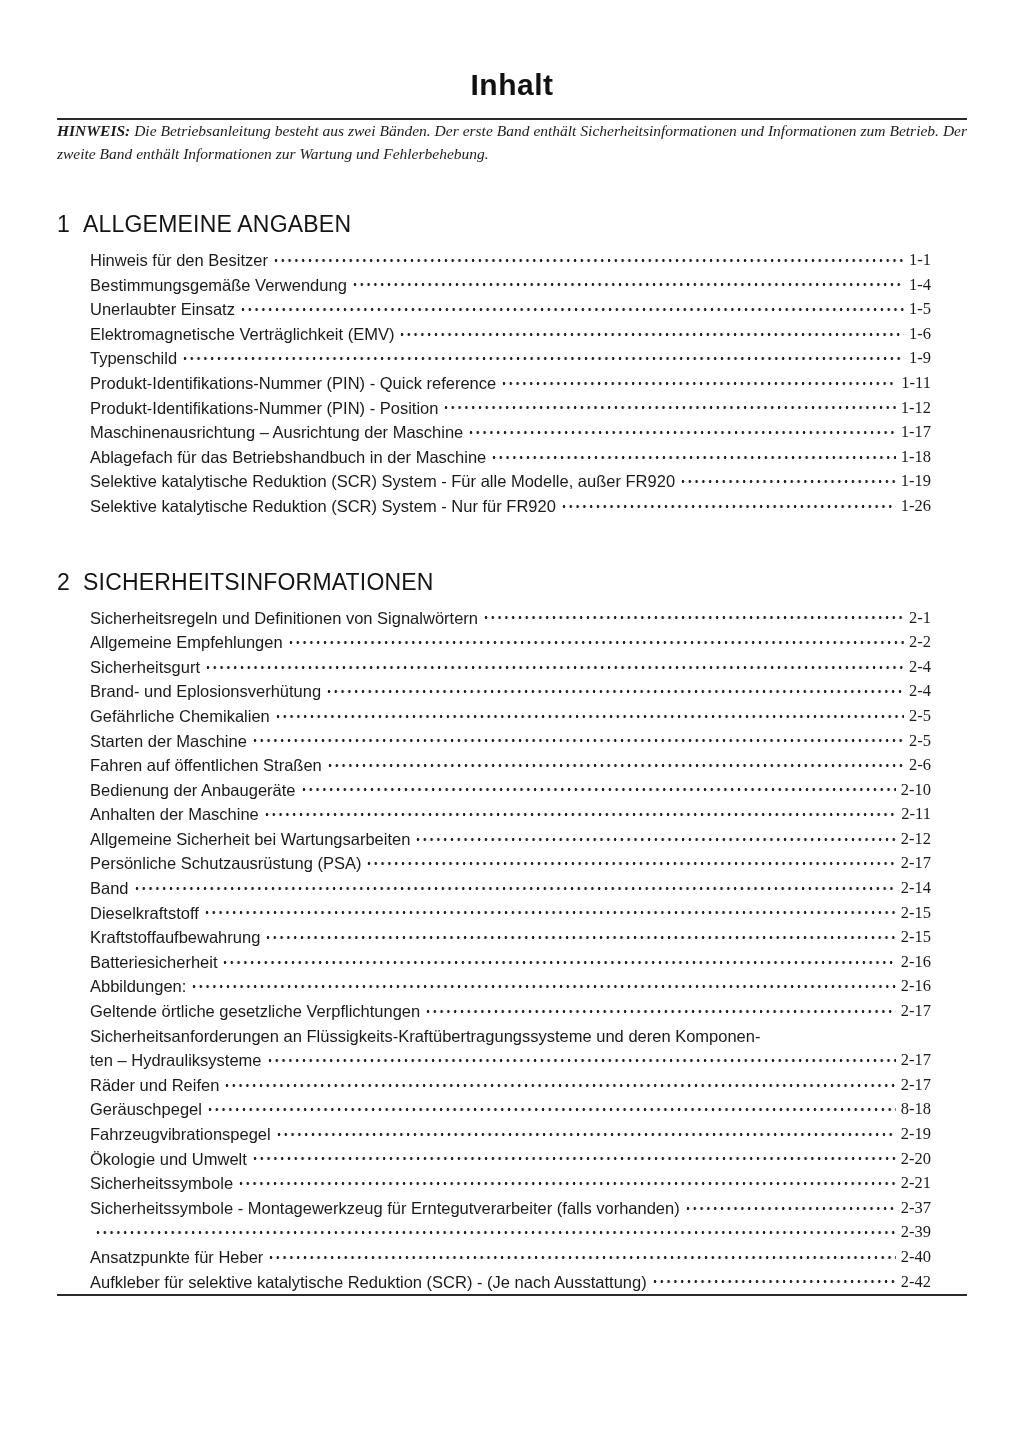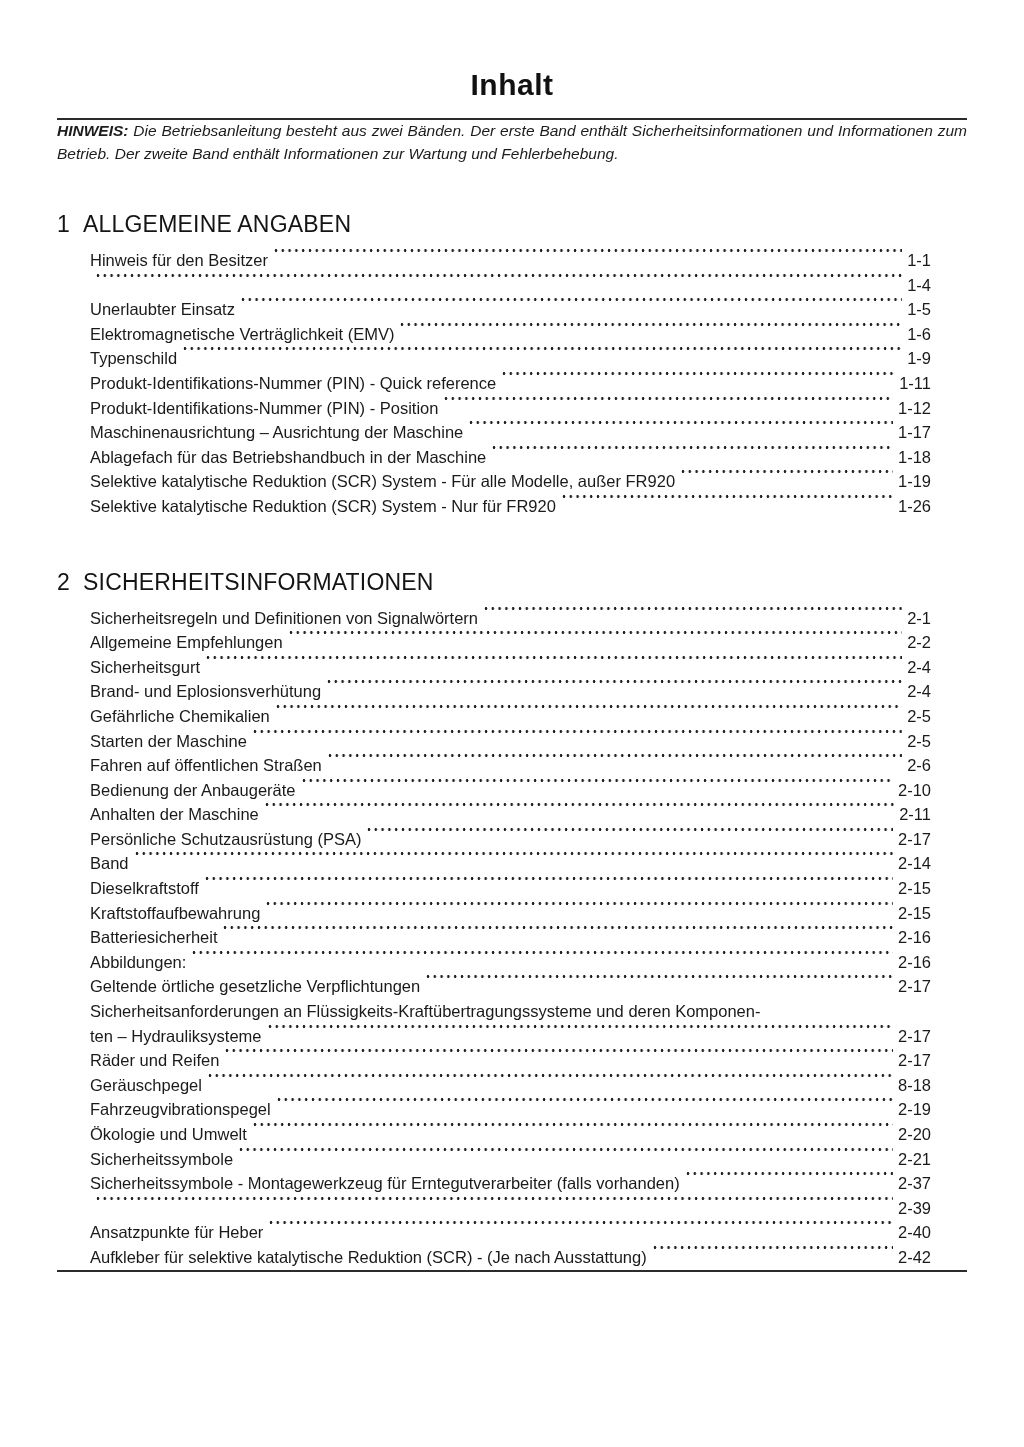--- a/index.html
+++ b/index.html
@@ -34,55 +34,56 @@
   }
   .top-rule { margin-bottom: 36px; }
   .bottom-rule { margin-top: 30px; }
   .note {
     margin: 0;
     font-style: italic;
     font-size: 15.5px;
     line-height: 22.5px;
     text-align: justify;
     color: #1c1c1c;
+    font-family: Liberation Serif, serif;
   }
   .note-label { font-weight: bold; }
   .toc-section { margin-top: 46px; }
   .toc-section + .toc-section { margin-top: 50px; }
   .section-heading {
     display: flex;
     gap: 13px;
     margin: 0 0 10px 0;
     font-size: 23px;
     font-weight: 400;
     color: #141414;
     letter-spacing: 0.2px;
   }
   .toc-list {
     padding-left: 33px;
     padding-right: 36px;
     font-size: 16.5px;
   }
   .toc-row {
     display: flex;
-    align-items: flex-start;
+    align-items: center;
     line-height: 24.6px;
   }
   .toc-label { white-space: pre-wrap; }
   .toc-leader {
     flex: 1 1 auto;
     min-width: 14px;
     height: 5px;
     margin: 0 5px 0 6px;
     background-image: radial-gradient(circle at 2px 2.5px, #1f1f1f 1.1px, transparent 1.6px);
     background-size: 6.8px 5px;
     background-repeat: repeat-x;
     background-position: left bottom;
   }
-  .toc-page { white-space: nowrap; }
+  .toc-page { white-space: nowrap; font-family: Liberation Serif, serif; }
 </style>
 </head>
 <body>
 
 <div class="page">
   <h1 class="title">Inhalt</h1>
   <hr class="rule top-rule">
   <p class="note">
     <span class="note-label">HINWEIS:</span>
     <span>Die Betriebsanleitung besteht aus zwei Bänden. Der erste Band enthält Sicherheitsinformationen und Informationen zum Betrieb. Der zweite Band enthält Informationen zur Wartung und Fehlerbehebung.</span>
@@ -93,20 +94,21 @@
           <span class="sec-num">1</span>
           <span class="sec-title">ALLGEMEINE ANGABEN</span>
         </h2>
         <div class="toc-list">
           <div class="toc-row">
             <span class="toc-label">Hinweis für den Besitzer</span>
             <span class="toc-leader"></span>
             <span class="toc-page">1-1</span>
           </div>
           <div class="toc-row">
+            <span class="toc-label">Bestimmungsgemäße Verwendung</span>
             <span class="toc-leader"></span>
             <span class="toc-page">1-4</span>
           </div>
           <div class="toc-row">
             <span class="toc-label">Unerlaubter Einsatz</span>
             <span class="toc-leader"></span>
             <span class="toc-page">1-5</span>
           </div>
           <div class="toc-row">
             <span class="toc-label">Elektromagnetische Verträglichkeit (EMV)</span>
@@ -195,20 +197,25 @@
             <span class="toc-label">Bedienung der Anbaugeräte</span>
             <span class="toc-leader"></span>
             <span class="toc-page">2-10</span>
           </div>
           <div class="toc-row">
             <span class="toc-label">Anhalten der Maschine</span>
             <span class="toc-leader"></span>
             <span class="toc-page">2-11</span>
           </div>
           <div class="toc-row">
+            <span class="toc-label">Allgemeine Sicherheit bei Wartungsarbeiten</span>
+            <span class="toc-leader"></span>
+            <span class="toc-page">2-12</span>
+          </div>
+          <div class="toc-row">
             <span class="toc-label">Persönliche Schutzausrüstung (PSA)</span>
             <span class="toc-leader"></span>
             <span class="toc-page">2-17</span>
           </div>
           <div class="toc-row">
             <span class="toc-label">Band</span>
             <span class="toc-leader"></span>
             <span class="toc-page">2-14</span>
           </div>
           <div class="toc-row">

